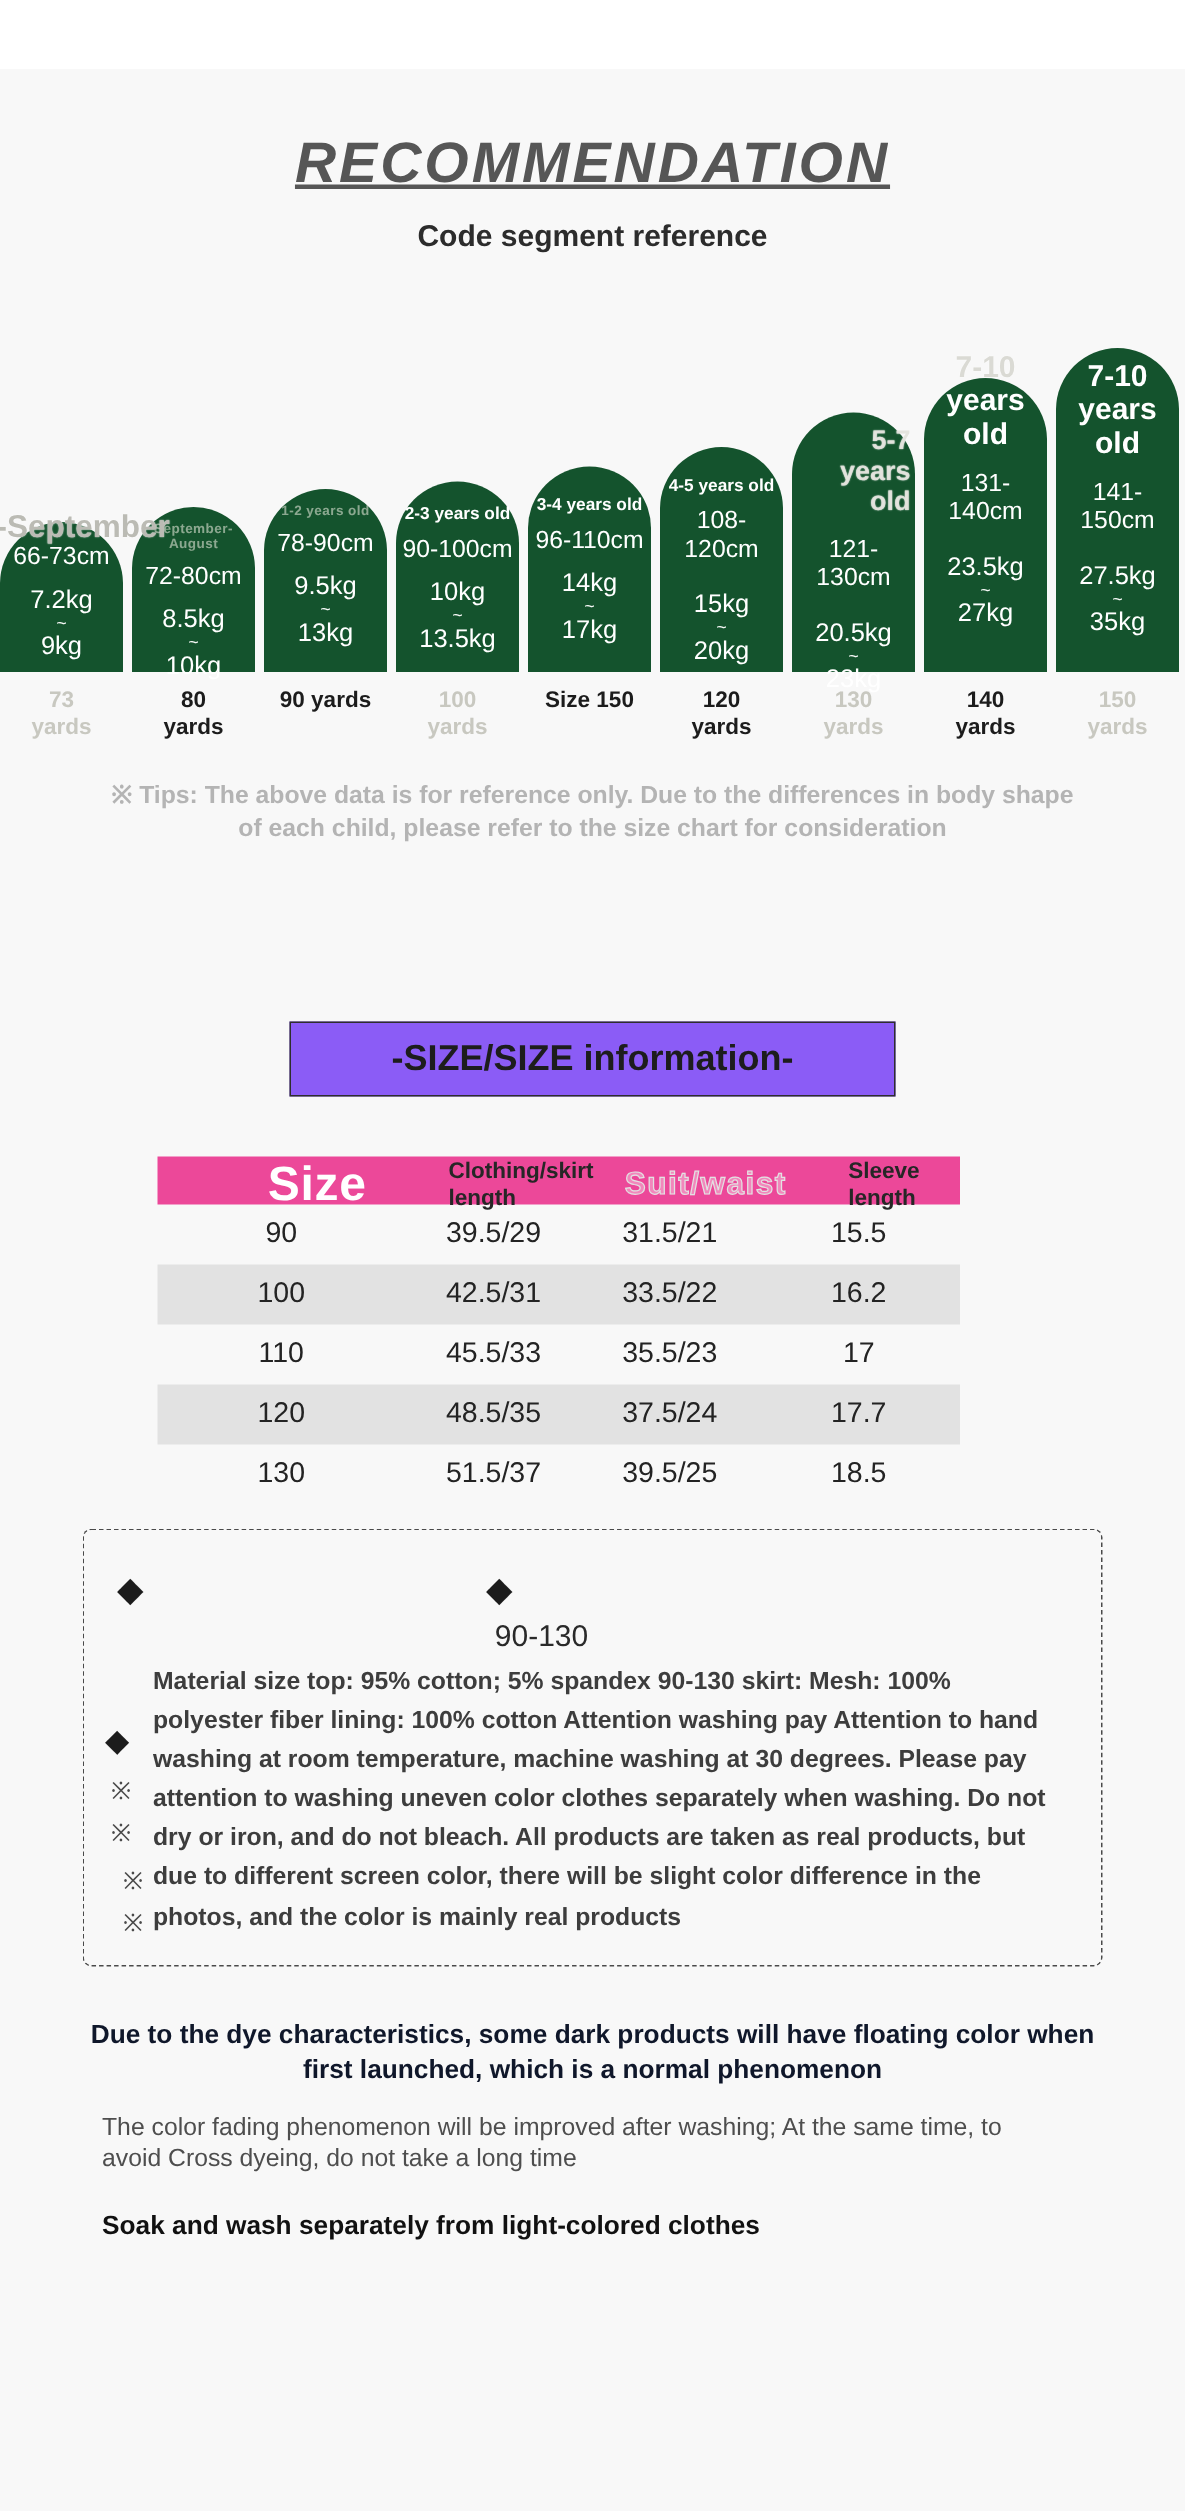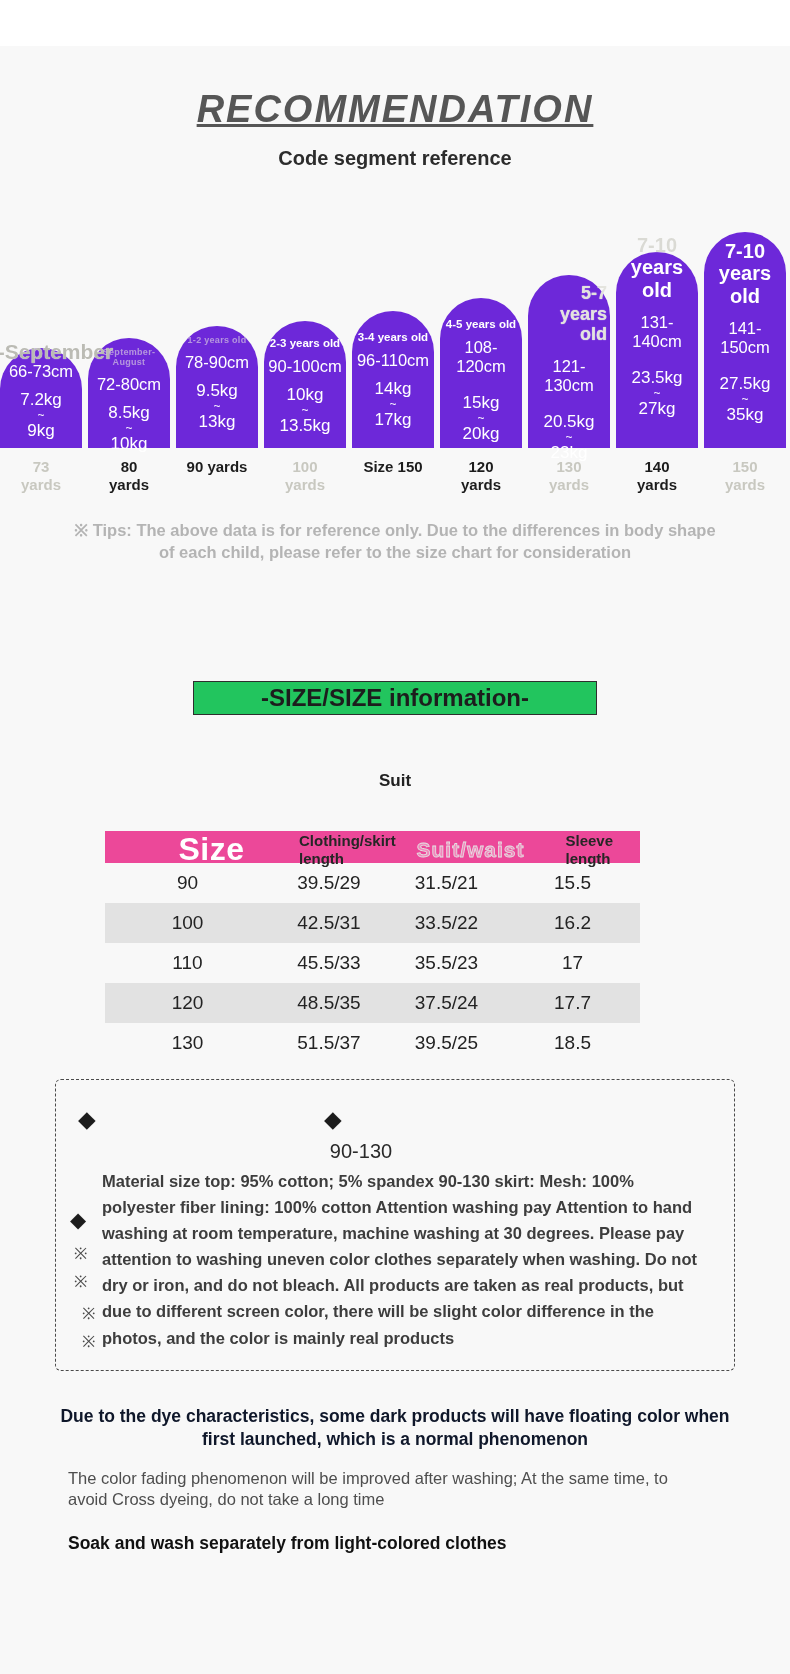--- a/index.html
+++ b/index.html
@@ -24,21 +24,21 @@
     font-size:20px; font-weight:bold; color:#2c2c2c;
   }
 
   
   .bars-row {
     display:flex; align-items:flex-end; gap:6px;
     margin-top:62px; height:216px;
   }
   .bar {
     flex:0 0 82px; width:82px;
-    background:#6d28d9;
+    background:#14532d;
     border-radius:42px 42px 0 0;
     color:#fff; text-align:center; position:relative;
   }
   .b1{height:100px; padding-top:12px;} .b2{height:110px;} .b3{height:122px;}
   .b4{height:127px; padding-top:4px;} .b5{height:137px; padding-top:8px;}
   .b6{height:150px; padding-top:8px;} .b7{height:173px; padding-top:2px;}
   .b8{height:196px;} .b9{height:216px;}
 
   .age.ghost-overlay {
     position:absolute; top:-8px; left:-14px; white-space:nowrap;
@@ -83,22 +83,22 @@
   .bar-footer.muted { color:#c8c8c0; }
   .bar-footer.dark { color:#1c1c1c; }
 
   .tips {
     margin:24px auto 0; width:650px; text-align:center;
     font-size:16.5px; font-weight:bold; color:#b4b4b4; line-height:1.35;
   }
 
   
   .size-box {
-    margin:118px auto 0; width:404px; height:34px;
-    background:#22c55e; border:1px solid #2e2e2e;
+    margin:118px auto 0; width:404px; height:50px;
+    background:#8b5cf6; border:1px solid #2e2e2e;
     display:flex; align-items:center; justify-content:center;
     font-size:24px; font-weight:bold; color:#1d1d1d;
   }
   .table-title { margin-top:56px; text-align:center; font-size:17px; font-weight:bold; color:#222; }
 
   .size-table { margin:40px 0 0 105px; width:535px; }
   .t-row {
     display:grid; grid-template-columns:165px 118px 117px 135px;
     align-items:center; height:40px; text-align:center;
   }
@@ -277,21 +277,20 @@
     <div class="bar-footer muted wrap">
         <span>150 yards</span>
       </div>
   </div>
 
   <div class="tips">※ Tips: The above data is for reference only. Due to the differences in body shape of each child, please refer to the size chart for consideration</div>
 </div>
 
 <div class="size-info-section">
   <div class="size-box">-SIZE/SIZE information-</div>
-  <div class="table-title">Suit</div>
 
   <div class="size-table">
     <div class="t-row t-head">
       <div class="h-size">Size</div>
       <div class="h-col h-clothing"><span>Clothing/skirt length</span></div>
       <div class="h-bust">Suit/waist</div>
       <div class="h-col h-sleeve"><span>Sleeve length</span></div>
     </div>
     <div class="t-row">
       <div class="t-cell">90</div>

